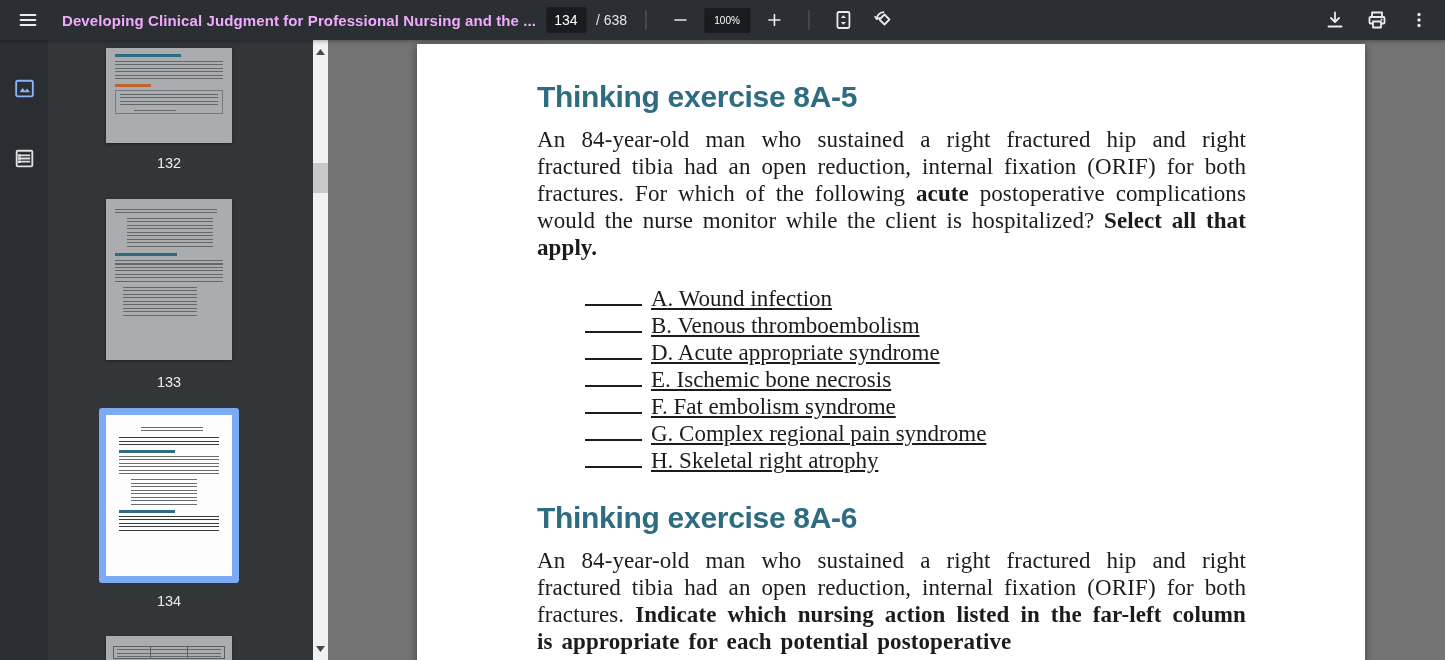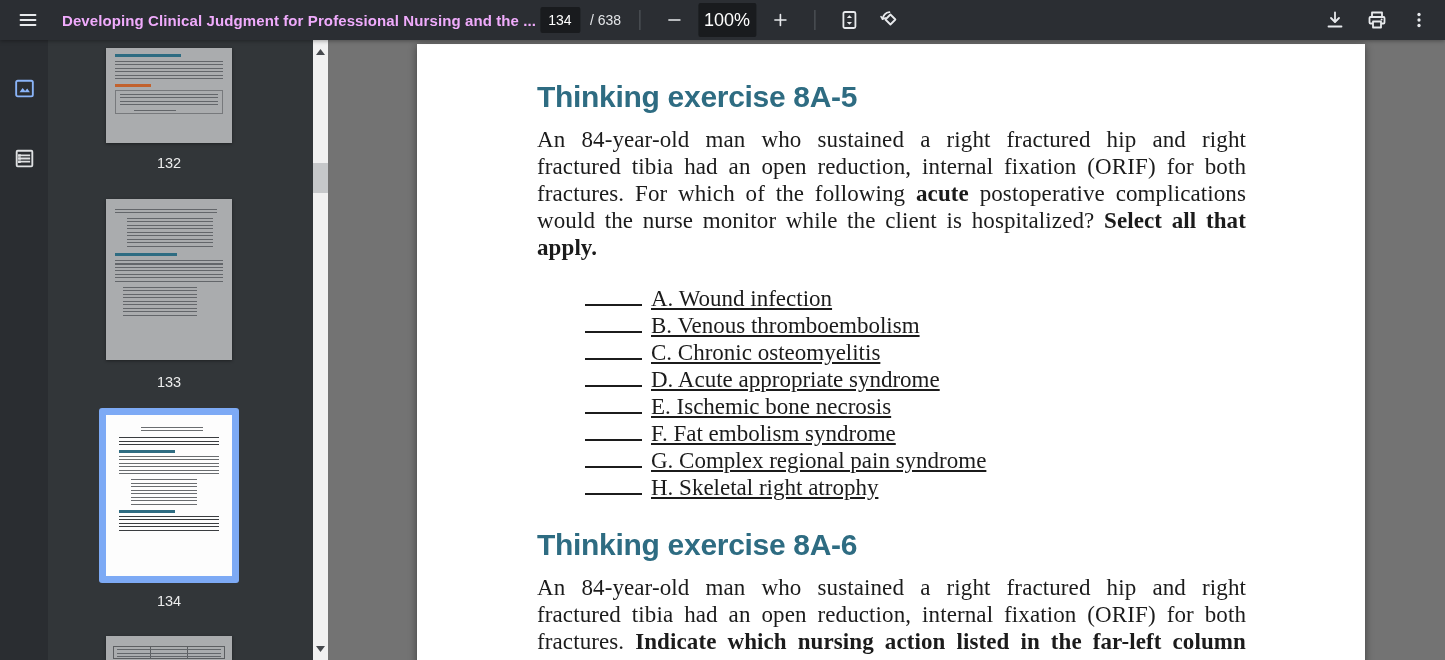--- a/index.html
+++ b/index.html
@@ -14,22 +14,22 @@
   .tb-btn { width:32px; height:32px; display:flex; align-items:center; justify-content:center;
             border:none; background:transparent; color:#e8eaed; cursor:pointer; border-radius:16px; }
   .tb-title { margin-left:18px; font-size:15px; font-weight:600; letter-spacing:.1px;
               white-space:nowrap; color:#f0abfc; }
   .tb-center { position:absolute; left:50%; top:0; transform:translateX(-50%);
                height:40px; display:flex; align-items:center; gap:8px; }
   .page-input { width:40px; height:26px; background:#191b1e; border:none; border-radius:2px;
                 color:#fff; font-size:14px; text-align:center; font-family:"Liberation Sans",sans-serif; }
   .page-total { font-size:14px; color:#e3e5e8; margin-left:2px; white-space:nowrap; }
   .tb-sep { width:1px; height:20px; background:#5a5e63; margin:0 10px; }
-  .zoom-box { min-width:46px; height:34px; background:#191b1e; border-radius:2px; color:#fff;
-              font-size:18px; display:flex; align-items:center; justify-content:center; padding:0 6px; }
+  .zoom-box { min-width:46px; height:25px; background:#191b1e; border-radius:2px; color:#fff;
+              font-size:10px; display:flex; align-items:center; justify-content:center; padding:0 6px; }
   .tb-right { position:absolute; right:10px; top:0; height:40px; display:flex; align-items:center; gap:10px; }
   .tb-icon { stroke:#e8eaed; fill:none; stroke-width:1.8; stroke-linecap:round; stroke-linejoin:round; }
 
   
   .content { position:absolute; left:0; top:40px; width:1445px; height:620px; }
 
   
   .iconstrip { position:absolute; left:0; top:0; width:48px; height:620px; background:#2a2d31; }
   .strip-btn { width:48px; height:40px; display:flex; align-items:center; justify-content:center;
                background:transparent; border:none; cursor:pointer; }
@@ -232,21 +232,20 @@
   <main class="viewer">
     <article class="pdf-page">
 
       <h1 class="ex-heading">Thinking exercise 8A-5</h1>
 
       <p class="body-text"><span>An 84-year-old man who sustained a right fractured hip and right fractured tibia had an open reduction, internal fixation (ORIF) for both fractures. For which of the following </span><b>acute</b><span> postoperative complications would the nurse monitor while the client is hospitalized? </span><b>Select all that apply.</b></p>
 
       <div class="options">
         <div class="opt"><span class="blank"></span><span>A. Wound infection</span></div>
         <div class="opt"><span class="blank"></span><span>B. Venous thromboembolism</span></div>
-        <div class="opt"><span class="blank"></span><span>C. Chronic osteomyelitis</span></div>
         <div class="opt"><span class="blank"></span><span>D. Acute appropriate syndrome</span></div>
         <div class="opt"><span class="blank"></span><span>E. Ischemic bone necrosis</span></div>
         <div class="opt"><span class="blank"></span><span>F. Fat embolism syndrome</span></div>
         <div class="opt"><span class="blank"></span><span>G. Complex regional pain syndrome</span></div>
         <div class="opt"><span class="blank"></span><span>H. Skeletal right atrophy</span></div>
       </div>
 
       <h1 class="ex-heading ex2">Thinking exercise 8A-6</h1>
 
       <p class="body-text"><span>An 84-year-old man who sustained a right fractured hip and right fractured tibia had an open reduction, internal fixation (ORIF) for both fractures. </span><b>Indicate which nursing action listed in the far-left column is appropriate for each potential postoperative</b></p>

